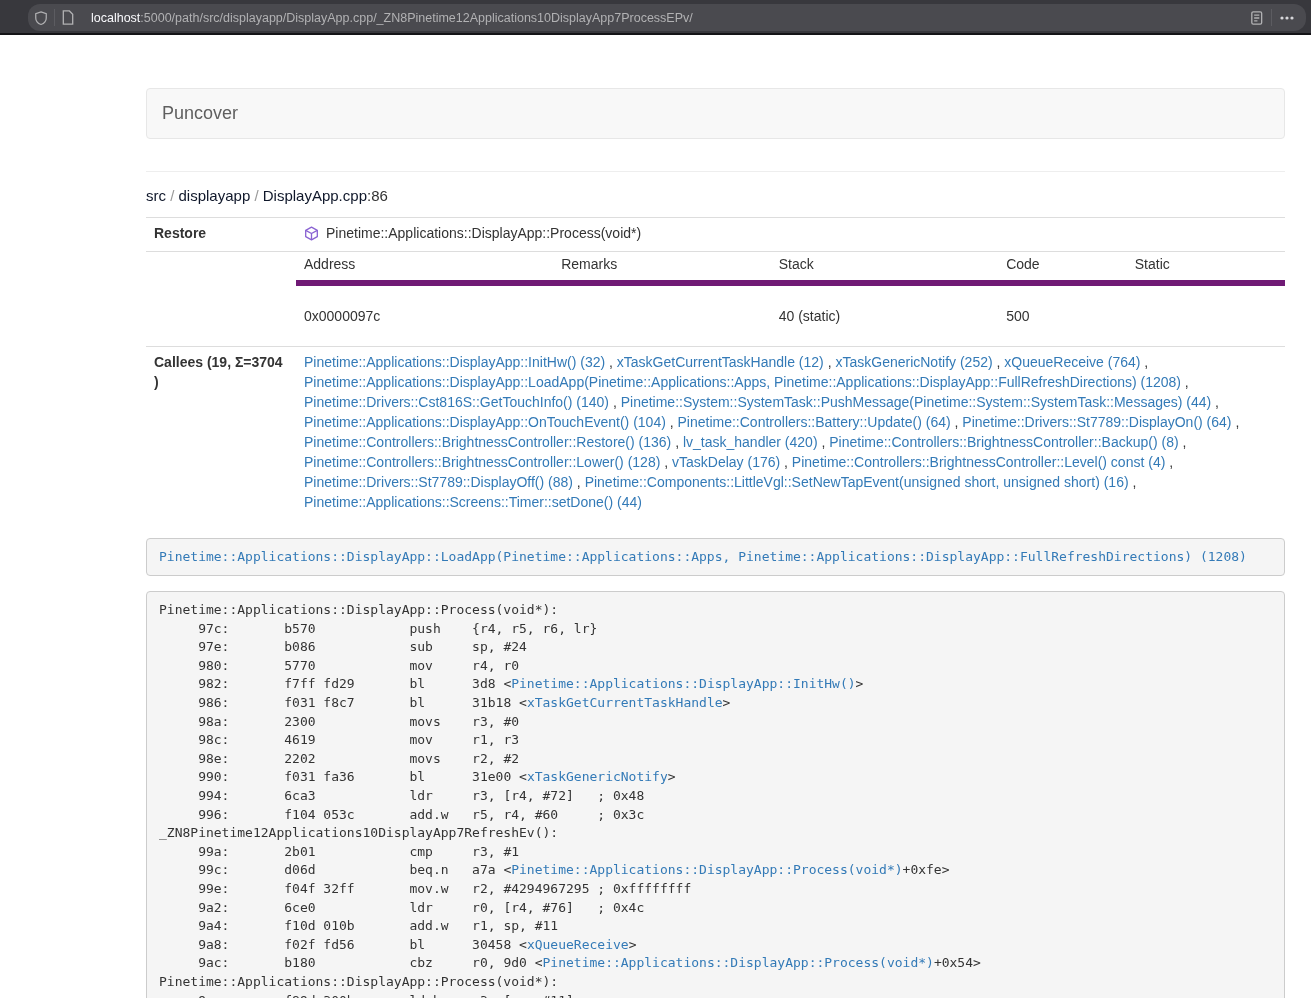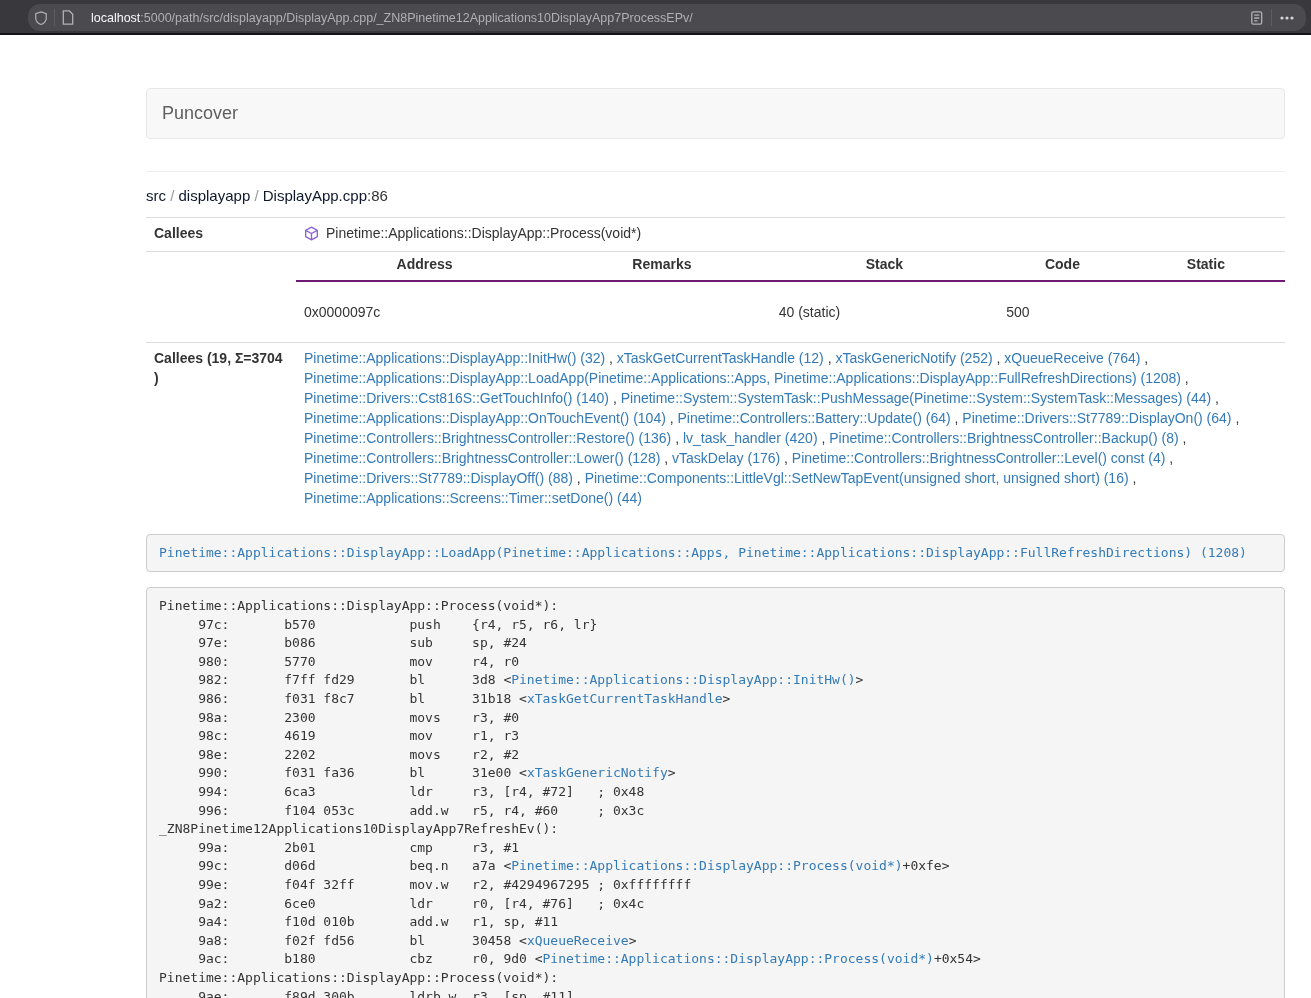--- a/index.html
+++ b/index.html
@@ -30,21 +30,21 @@
   .breadcrumb { margin-top: 15px; font-size: 15px; }
   .breadcrumb a { color: #0f172a; text-decoration: none; }
   .bc-sep { color: #999; }
   .bc-suffix { color: #333; }
 
   table.facts { width: 100%; border-collapse: collapse; margin-top: 13px; font-size: 14px; }
   table.facts > tbody > tr > td { border-top: 1px solid #ddd; padding: 5px 8px; vertical-align: top; line-height: 20px; }
   td.label-cell { width: 150px; font-weight: bold; }
 
   table.stats { width: 100%; border-collapse: collapse; }
-  table.stats th { text-align: center; font-weight: bold; padding: 2px 8px 6px 8px; border-bottom: 2px solid #701a75; }
+  table.stats th { text-align: left; font-weight: normal; padding: 2px 8px 6px 8px; border-bottom: 6px solid #701a75; }
   table.stats td { padding: 20px 8px; border-top: 0; }
   .col-address { width: 26%; } .col-remarks { width: 22%; } .col-stack { width: 23%; margin-top: 46px; }
   .col-code { width: 13%; } .col-static { width: 16%; }
 
   .func-name { display: inline-flex; align-items: center; gap: 7px; }
 
   a.link { color: #337ab7; text-decoration: none; }
   .callees-cell { line-height: 20px; }
 
   pre.codebox { background: #f5f5f5; border: 1px solid #ccc; border-radius: 4px;
@@ -97,21 +97,21 @@
     <span>Puncover</span>
   </div>
 
   <hr class="rule">
 
   <div class="breadcrumb"><a href="#">src</a><span class="bc-sep"> / </span><a href="#">displayapp</a><span class="bc-sep"> / </span><a href="#">DisplayApp.cpp</a><span class="bc-suffix">:86</span></div>
 
   <table class="facts">
     <tbody>
       <tr>
-        <td class="label-cell">Callees</td>
+        <td class="label-cell">Restore</td>
         <td>
           <span class="func-name">
             <span>
               <svg width="15" height="15" viewBox="0 0 16 16" style="display:block">
                 <path d="M8 1.2 L14.2 4.6 V11.4 L8 14.8 L1.8 11.4 V4.6 Z" fill="none" stroke="#8a63d2" stroke-width="1.4" stroke-linejoin="round"></path>
                 <path d="M1.8 4.6 L8 8 L14.2 4.6 M8 8 V14.8" fill="none" stroke="#8a63d2" stroke-width="1.4" stroke-linejoin="round"></path>
               </svg>
             </span>
             <span>Pinetime::Applications::DisplayApp::Process(void*)</span>
           </span>

